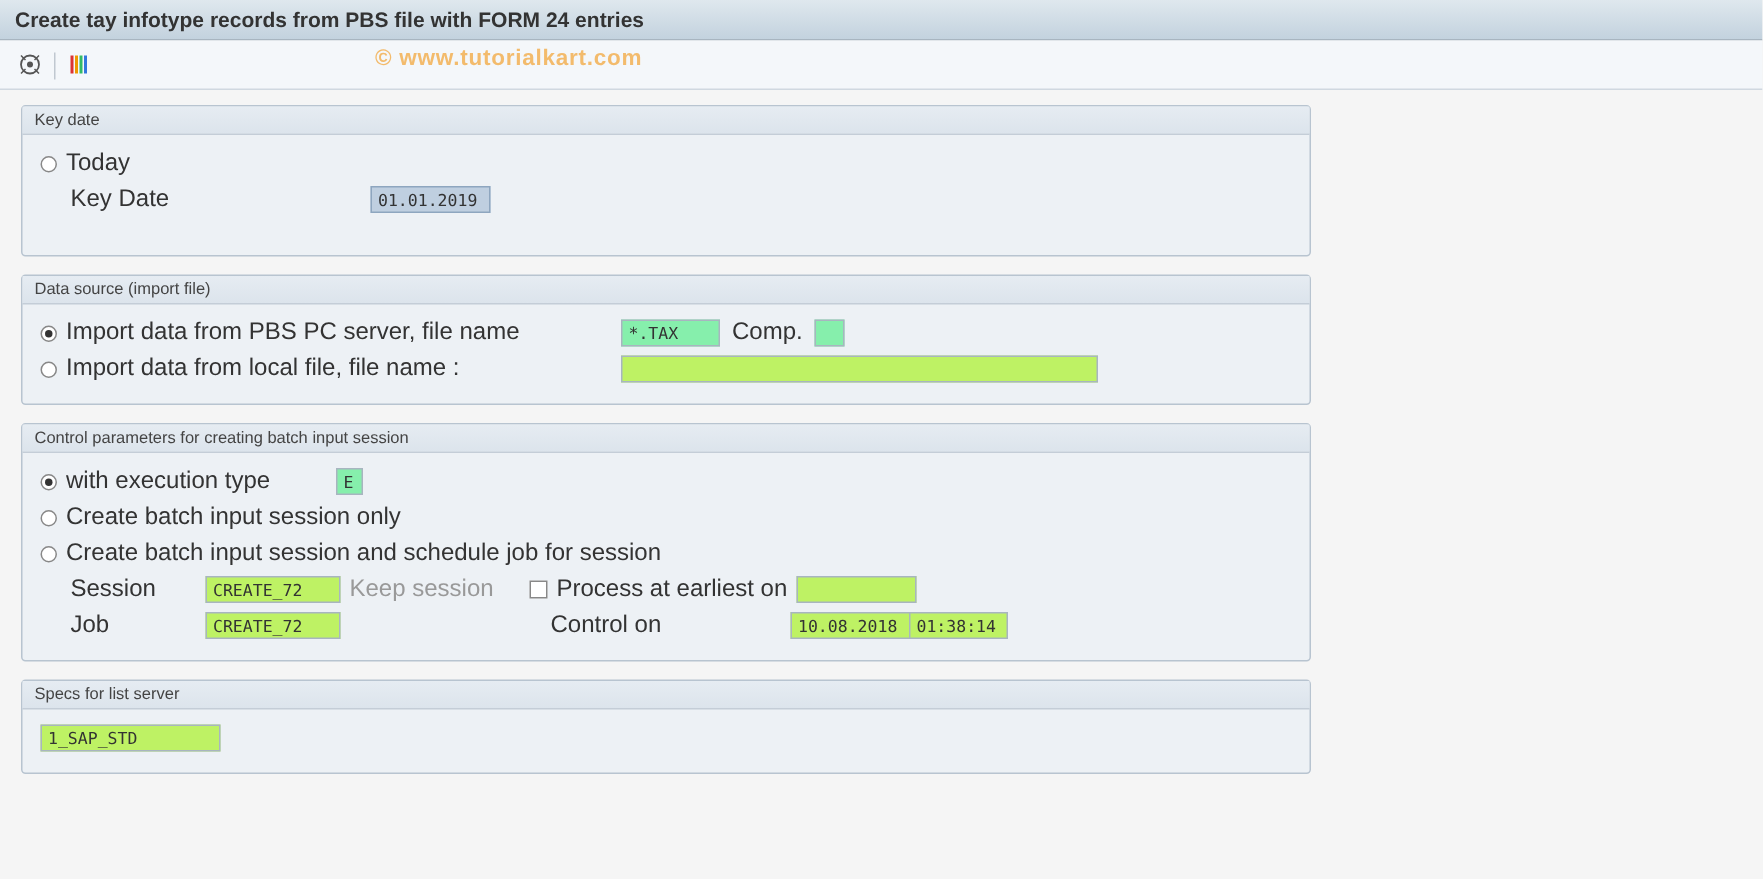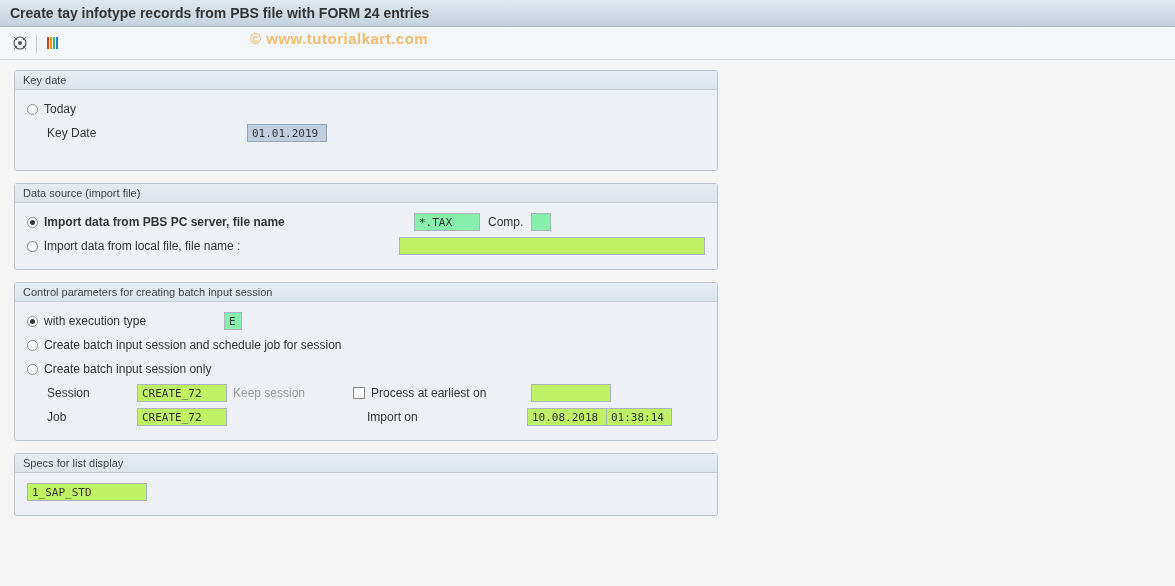--- a/index.html
+++ b/index.html
@@ -57,21 +57,21 @@
       pointer-events: none;
     }
     .content {
       padding: 10px 14px;
     }
     .group {
       border: 1px solid #b8c4d0;
       border-radius: 3px;
       margin-bottom: 12px;
       background: #edf1f5;
-      width: 704px;
+      width: 860px;
     }
     .group-title {
       background: linear-gradient(to bottom, #e6ecf2, #dce4ec);
       border-bottom: 1px solid #c4cdd7;
       padding: 3px 8px;
       font-size: 11px;
       color: #444;
     }
     .group-body {
       padding: 6px 12px 10px 12px;
@@ -104,21 +104,21 @@
     .checkbox {
       width: 12px;
       height: 12px;
       border: 1px solid #888;
       background: #fff;
       margin-right: 6px;
       cursor: pointer;
     }
     .label {
       color: #333;
-      font-size: 12px;
+      font-size: 16px;
     }
     .indent { margin-left: 20px; }
     .field {
       height: 18px;
       border: 1px solid #a8b5c0;
       background: #bef264;
       font-family: "Consolas", monospace;
       font-size: 11px;
       padding: 1px 4px;
       color: #333;
@@ -173,21 +173,21 @@
       </div>
       <div style="height:14px;"></div>
     </div>
   </div>
 
   <div class="group">
     <div class="group-title">Data source (import file)</div>
     <div class="group-body">
       <div class="row">
         <span class="radio selected"></span>
-        <span class="label" style="width:370px;font-weight:bold;">Import data from PBS PC server, file name</span>
+        <span class="label" style="width:370px;">Import data from PBS PC server, file name</span>
         <input type="text" class="field white" style="width: 66px;" value="*.TAX">
         <span style="width:8px;"></span>
         <span class="label">Comp.</span>
         <span style="width:8px;"></span>
         <input type="text" class="field white" style="width: 20px;" value="">
       </div>
       <div class="row">
         <span class="radio"></span>
         <span class="label" style="width:370px;">Import data from local file, file name     :</span>
         <input type="text" class="field" style="width: 318px;" value="">
@@ -198,48 +198,48 @@
   <div class="group">
     <div class="group-title">Control parameters for creating batch input session</div>
     <div class="group-body">
       <div class="row">
         <span class="radio selected"></span>
         <span class="label" style="width:180px;">with execution type</span>
         <input type="text" class="field white" style="width: 18px; text-align: left;" value="E">
       </div>
       <div class="row">
         <span class="radio"></span>
+        <span class="label">Create batch input session only</span>
+      </div>
+      <div class="row">
+        <span class="radio"></span>
         <span class="label">Create batch input session and schedule job for session</span>
-      </div>
-      <div class="row">
-        <span class="radio"></span>
-        <span class="label">Create batch input session only</span>
       </div>
       <div class="row indent">
         <span class="label col-label">Session</span>
         <input type="text" class="field" style="width: 90px;" value="CREATE_72">
         <span style="width:6px;"></span>
         <span class="label dim" style="width:120px;">Keep session</span>
         <span class="checkbox"></span>
         <span class="label" style="width:160px;">Process at earliest on</span>
         <input type="text" class="field" style="width: 80px;" value="">
       </div>
       <div class="row indent">
         <span class="label col-label">Job</span>
         <input type="text" class="field" style="width: 90px;" value="CREATE_72">
         <span style="width:140px;"></span>
-        <span class="label" style="width:160px;">Import on</span>
+        <span class="label" style="width:160px;">Control on</span>
         <input type="text" class="field" style="width: 80px;" value="10.08.2018">
         <input type="text" class="field" style="width: 66px; margin-left: -1px;" value="01:38:14">
       </div>
     </div>
   </div>
 
   <div class="group">
-    <div class="group-title">Specs for list display</div>
+    <div class="group-title">Specs for list server</div>
     <div class="group-body">
       <div class="row">
         <input type="text" class="field" style="width: 120px;" value="1_SAP_STD">
       </div>
     </div>
   </div>
 
 </div>
 
 </body></html>

